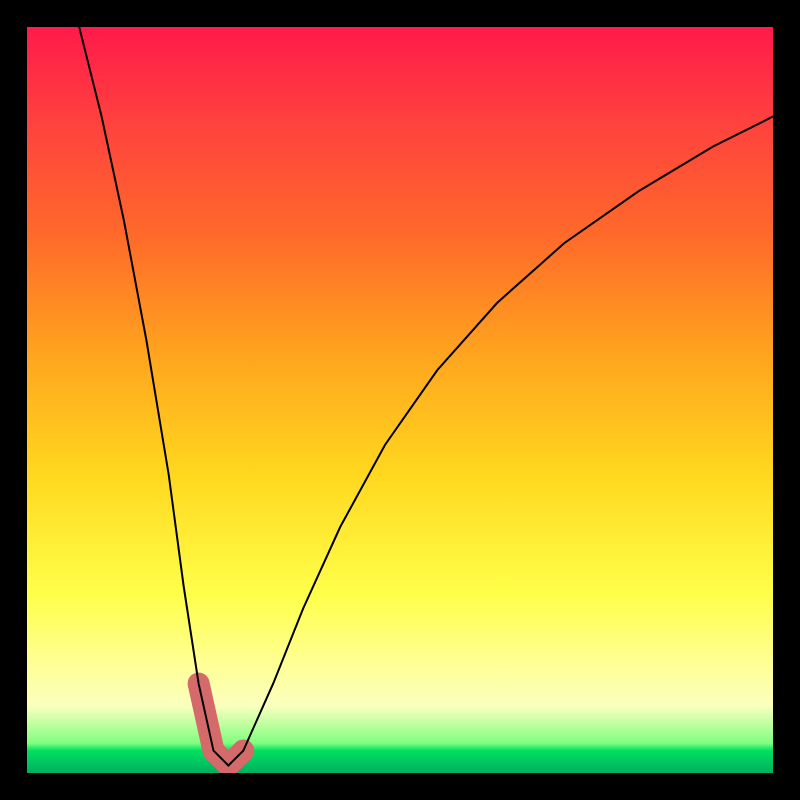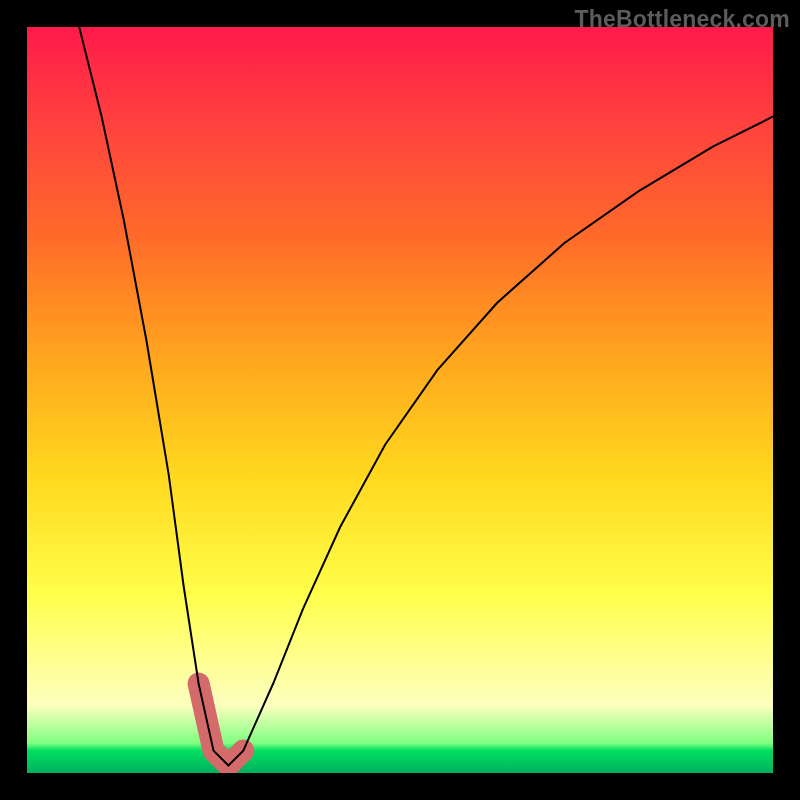--- a/index.html
+++ b/index.html
@@ -57,20 +57,19 @@
     stroke: #d46a6a;
     stroke-width: 22;
     stroke-linecap: round;
     stroke-linejoin: round;
   }
 </style>
 </head>
 <body>
 
 <div class="frame">
-  <div class="watermark">TheBottleneck.com</div>
   <div class="plot-area">
     <svg class="plot" viewBox="0 0 746 746">
       <path id="highlight-path" class="highlight" d="M171.6 656.5 L186.5 723.6 L201.4 738.5 L216.3 723.6"></path>
       <path id="curve-path" class="curve" d="M52.2 0.0 L74.6 89.5 L97.0 194.0 L119.4 313.3 L141.7 447.6 L156.7 559.5 L171.6 656.5 L186.5 723.6 L201.4 738.5 L216.3 723.6 L246.2 656.5 L276.0 581.9 L313.3 499.8 L358.1 417.8 L410.3 343.2 L470.0 276.0 L537.1 216.3 L611.7 164.1 L686.3 119.4 L746.0 89.5"></path>
     </svg>
   </div>
 </div>
 
 </body></html>

